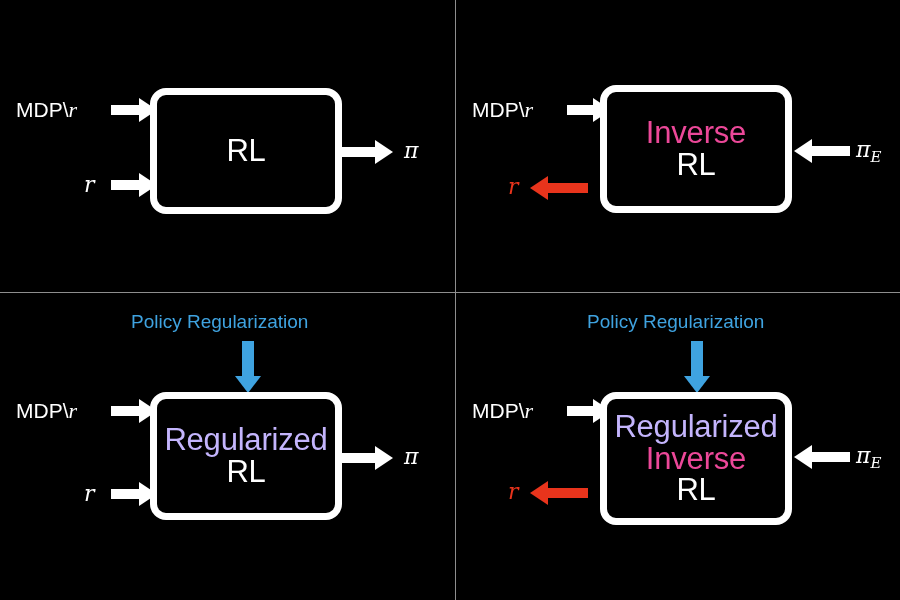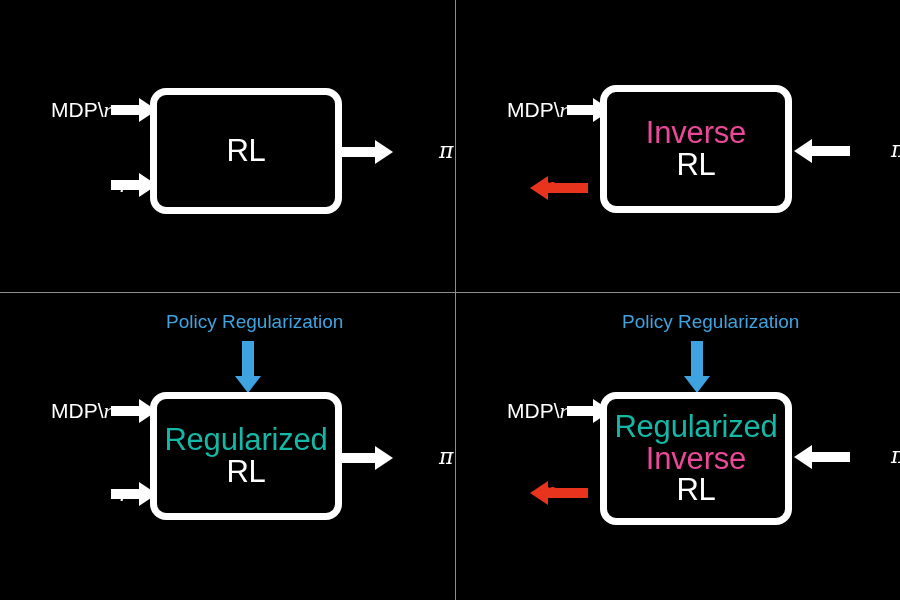--- a/index.html
+++ b/index.html
@@ -49,30 +49,29 @@
     line-height: 1.02;
   }
   .block-line {
     display: block;
     white-space: nowrap;
     font-size: 31px;
     letter-spacing: -0.2px;
   }
   .line-white { color: #ffffff; text-align: center; }
   .line-red   { color: #ec4899; }
-  .line-blue  { color: #14b8a6; }
+  .line-blue  { color: #c4b5fd; }
 
   
   .label {
     position: absolute;
     white-space: nowrap;
     color: #ffffff;
     font-size: 21px;
     line-height: 1;
-    margin-left: 35px;
   }
   .label .ital {
     font-family: "Liberation Serif", serif;
     font-style: italic;
     font-size: 22px;
   }
   .label.mathlabel {
     font-family: "DejaVu Serif", serif;
     font-style: italic;
     font-size: 22px;

